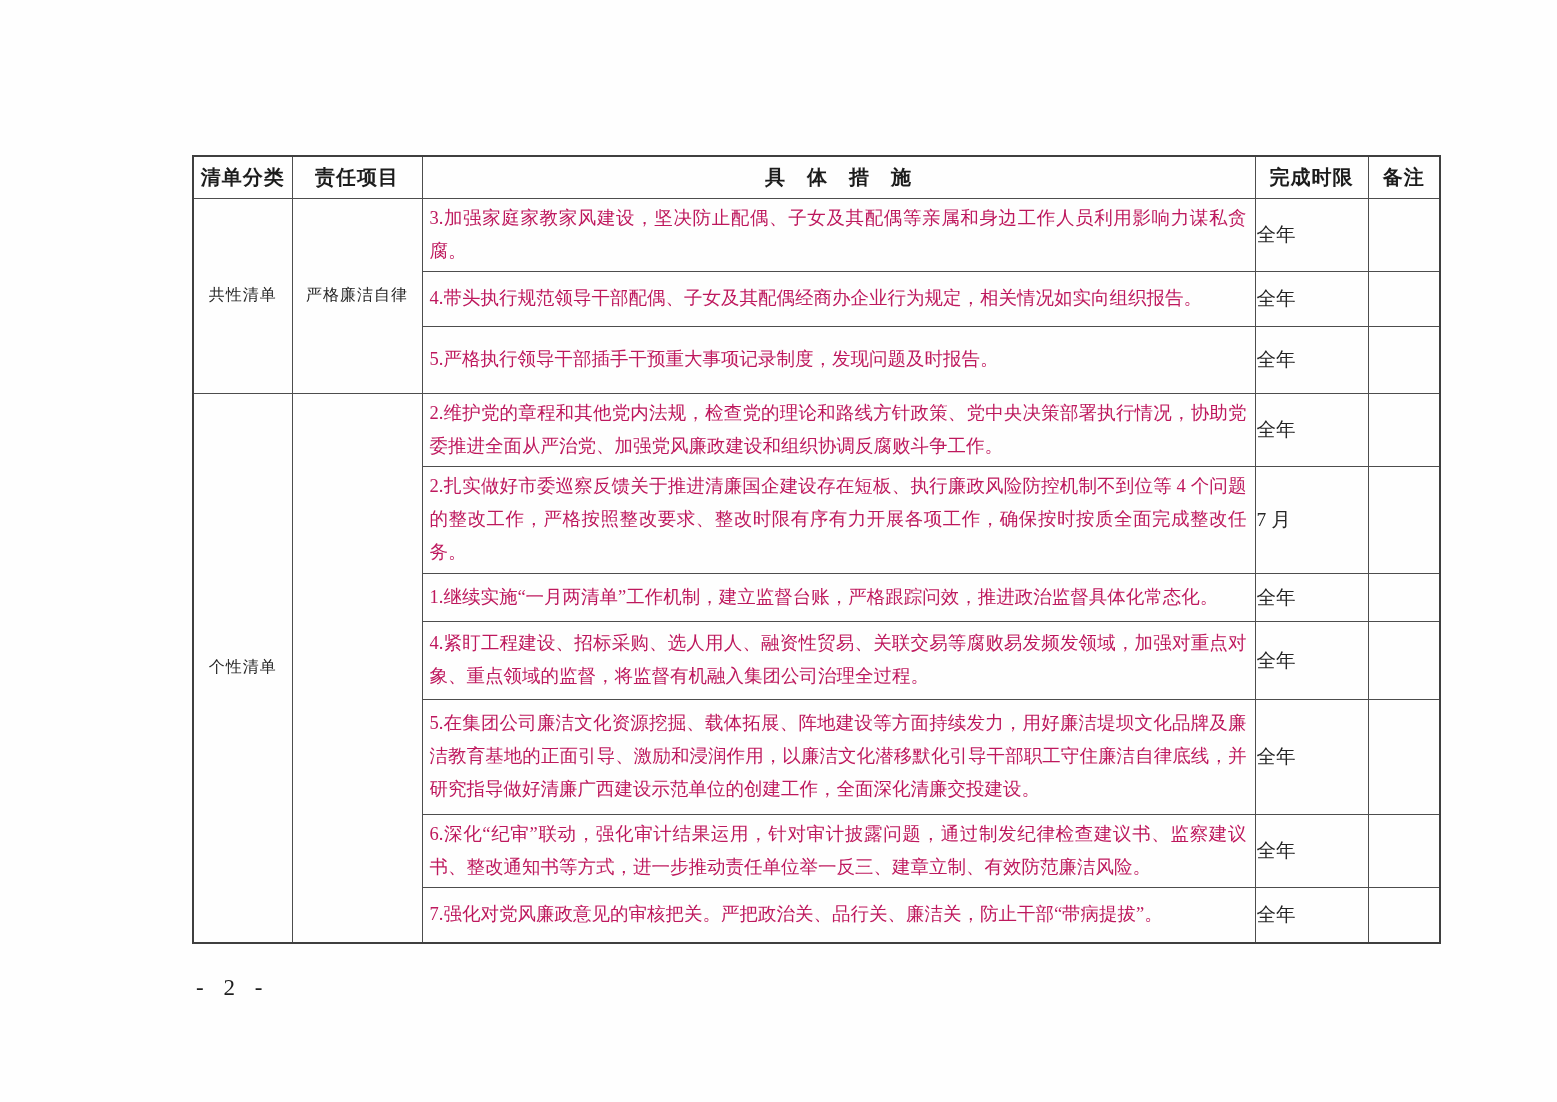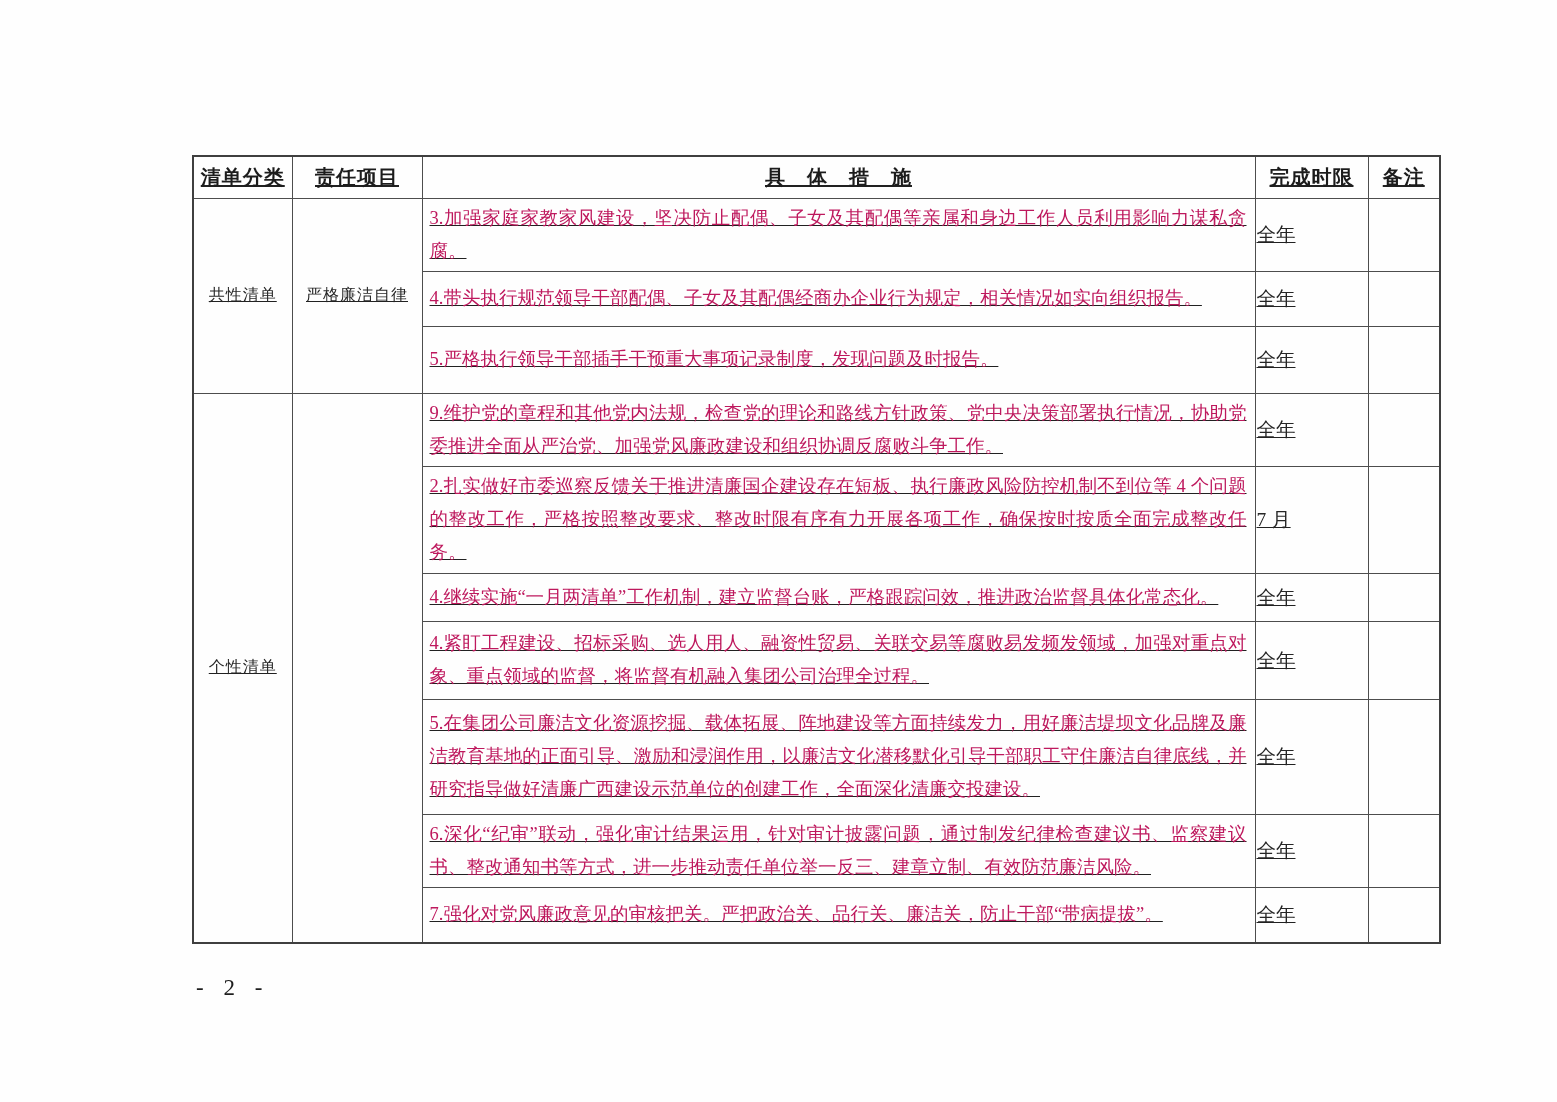--- a/index.html
+++ b/index.html
@@ -17,21 +17,20 @@
     overflow: hidden;
   }
   table.doc-table {
     position: absolute;
     left: 192px;
     top: 155px;
     width: 1247px;
     border-collapse: collapse;
     table-layout: fixed;
     border: 2px solid #3f3f3f;
-    text-decoration: underline;
   }
   .doc-table th, .doc-table td {
     border: 1.5px solid #4d4d4d;
     vertical-align: middle;
     box-sizing: border-box;
     overflow: hidden;
   }
   .doc-table th {
     font-size: 20px;
     font-weight: 600;
@@ -107,31 +106,31 @@
     </tr>
     <tr style="height:67px">
       <td class="measure-cell">5.严格执行领导干部插手干预重大事项记录制度，发现问题及时报告。</td>
       <td class="time-cell">全年</td>
       <td class="note-cell"></td>
     </tr>
 
     <tr style="height:70px">
       <td class="cat-cell" rowspan="7">个性清单</td>
       <td class="cat-cell" rowspan="7"></td>
-      <td class="measure-cell">9.维护党的章程和其他党内法规，检查党的理论和路线方针政策、党中央决策部署执行情况，协助党委推进全面从严治党、加强党风廉政建设和组织协调反腐败斗争工作。</td>
+      <td class="measure-cell">2.维护党的章程和其他党内法规，检查党的理论和路线方针政策、党中央决策部署执行情况，协助党委推进全面从严治党、加强党风廉政建设和组织协调反腐败斗争工作。</td>
       <td class="time-cell">全年</td>
       <td class="note-cell"></td>
     </tr>
     <tr style="height:107px">
       <td class="measure-cell">2.扎实做好市委巡察反馈关于推进清廉国企建设存在短板、执行廉政风险防控机制不到位等 4 个问题的整改工作，严格按照整改要求、整改时限有序有力开展各项工作，确保按时按质全面完成整改任务。</td>
       <td class="time-cell">7 月</td>
       <td class="note-cell"></td>
     </tr>
     <tr style="height:48px">
-      <td class="measure-cell">4.继续实施“一月两清单”工作机制，建立监督台账，严格跟踪问效，推进政治监督具体化常态化。</td>
+      <td class="measure-cell">1.继续实施“一月两清单”工作机制，建立监督台账，严格跟踪问效，推进政治监督具体化常态化。</td>
       <td class="time-cell">全年</td>
       <td class="note-cell"></td>
     </tr>
     <tr style="height:78px">
       <td class="measure-cell">4.紧盯工程建设、招标采购、选人用人、融资性贸易、关联交易等腐败易发频发领域，加强对重点对象、重点领域的监督，将监督有机融入集团公司治理全过程。</td>
       <td class="time-cell">全年</td>
       <td class="note-cell"></td>
     </tr>
     <tr style="height:115px">
       <td class="measure-cell">5.在集团公司廉洁文化资源挖掘、载体拓展、阵地建设等方面持续发力，用好廉洁堤坝文化品牌及廉洁教育基地的正面引导、激励和浸润作用，以廉洁文化潜移默化引导干部职工守住廉洁自律底线，并研究指导做好清廉广西建设示范单位的创建工作，全面深化清廉交投建设。</td>

